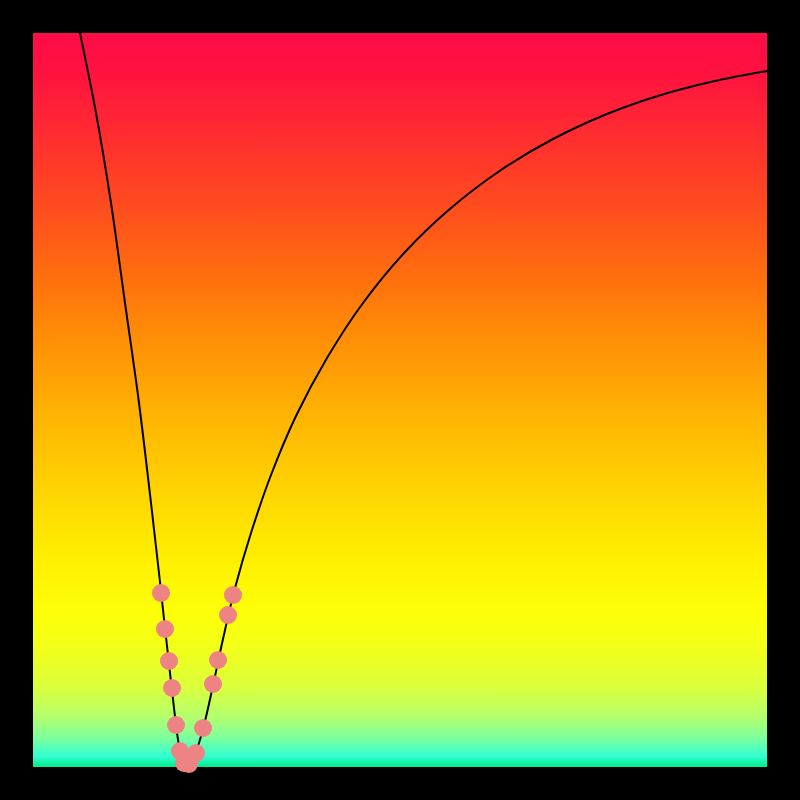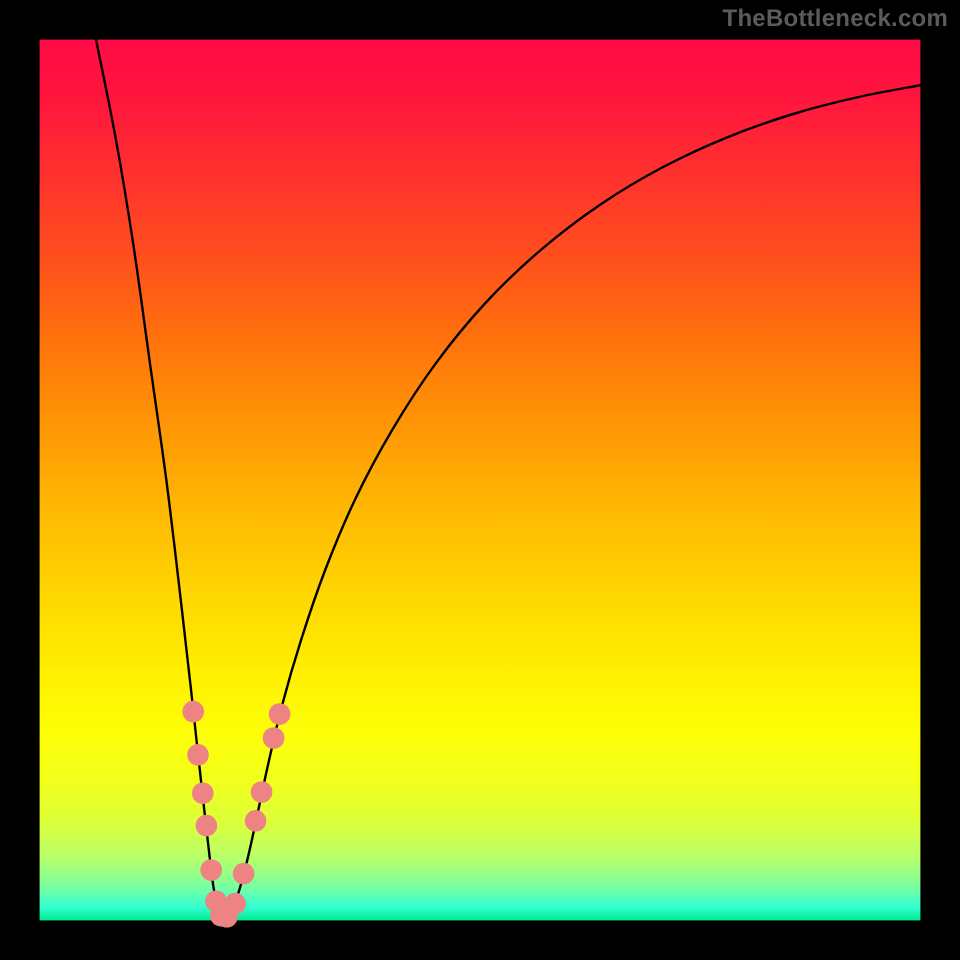--- a/index.html
+++ b/index.html
@@ -49,21 +49,20 @@
     top: 0;
     width: 734px;
     height: 734px;
     overflow: visible;
   }
 </style>
 </head>
 <body>
 
 <div class="stage">
-  <div class="watermark">TheBottleneck.com</div>
   <div class="plot-area">
     <svg class="curves" viewBox="0 0 734 734" preserveAspectRatio="none">
       <g>
           <path d="M 47 0 C 49.67 13.33, 57.83 51.67, 63 80 C 68.17 108.33, 73.17 138.33, 78 170 C 82.83 201.67, 87.33 236.67, 92 270 C 96.67 303.33, 101.67 336.67, 106 370 C 110.33 403.33, 114.67 441.67, 118 470 C 121.33 498.33, 123.67 519.17, 126 540 C 128.33 560.83, 130.17 578.33, 132 595 C 133.83 611.67, 135.50 626.67, 137 640 C 138.50 653.33, 139.83 665.00, 141 675 C 142.17 685.00, 143.00 692.83, 144 700 C 145.00 707.17, 146.00 713.17, 147 718 C 148.00 722.83, 149.00 726.50, 150 729 C 151.00 731.50, 152.50 732.33, 153 733 " fill="none" stroke="#000000" stroke-width="2" stroke-linecap="round"></path>
         </g>
       <g>
           <path d="M 156 733 C 156.67 731.83, 158.33 729.83, 160 726 C 161.67 722.17, 163.83 717.00, 166 710 C 168.17 703.00, 170.50 694.33, 173 684 C 175.50 673.67, 178.17 661.00, 181 648 C 183.83 635.00, 186.50 621.50, 190 606 C 193.50 590.50, 197.33 572.67, 202 555 C 206.67 537.33, 212.00 518.83, 218 500 C 224.00 481.17, 230.50 461.50, 238 442 C 245.50 422.50, 253.67 402.50, 263 383 C 272.33 363.50, 282.83 343.83, 294 325 C 305.17 306.17, 317.00 287.67, 330 270 C 343.00 252.33, 357.33 234.83, 372 219 C 386.67 203.17, 402.00 188.67, 418 175 C 434.00 161.33, 451.00 148.50, 468 137 C 485.00 125.50, 502.33 115.33, 520 106 C 537.67 96.67, 556.00 88.33, 574 81 C 592.00 73.67, 610.00 67.50, 628 62 C 646.00 56.50, 664.33 52.00, 682 48 C 699.67 44.00, 725.33 39.67, 734 38 " fill="none" stroke="#000000" stroke-width="2" stroke-linecap="round"></path>
         </g>
       <g>
           <circle cx="128" cy="560" r="9" fill="#ee8383"></circle>

